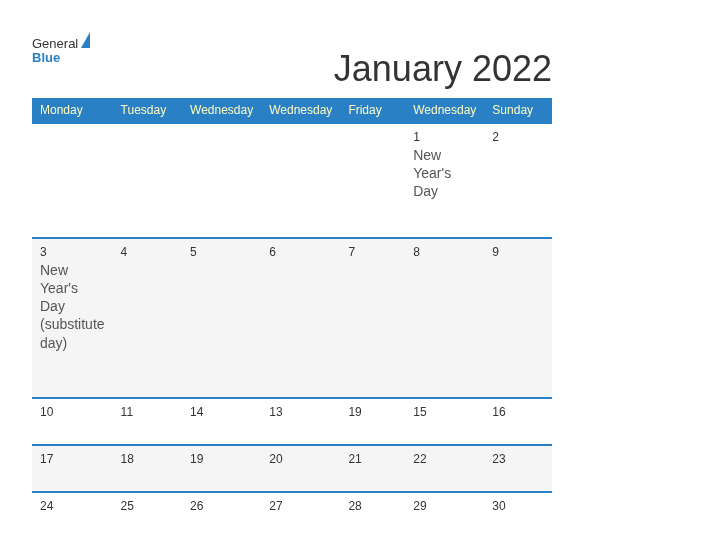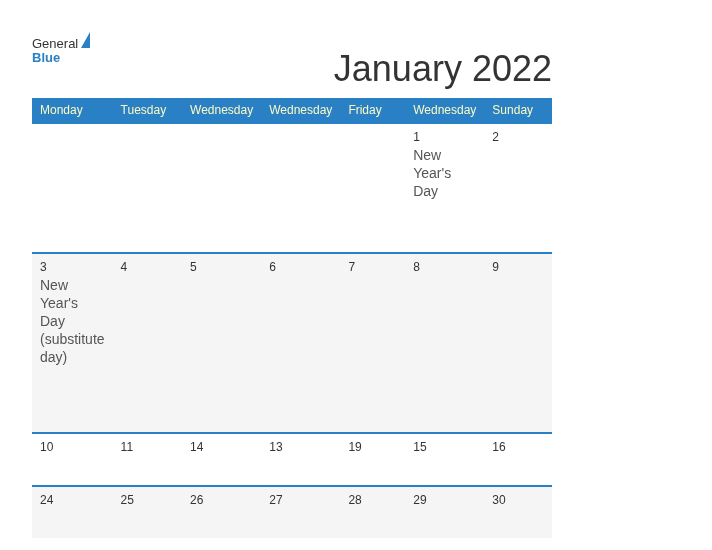--- a/index.html
+++ b/index.html
@@ -186,20 +186,43 @@
           </td>
           <td>
             <span class="day-number">15</span>
           </td>
           <td>
             <span class="day-number">16</span>
           </td>
         </tr>
         <tr>
           <td>
+            <span class="day-number">17</span>
+          </td>
+          <td>
+            <span class="day-number">18</span>
+          </td>
+          <td>
+            <span class="day-number">19</span>
+          </td>
+          <td>
+            <span class="day-number">20</span>
+          </td>
+          <td>
+            <span class="day-number">21</span>
+          </td>
+          <td>
+            <span class="day-number">22</span>
+          </td>
+          <td>
+            <span class="day-number">23</span>
+          </td>
+        </tr>
+        <tr>
+          <td>
             <span class="day-number">24</span>
           </td>
           <td>
             <span class="day-number">25</span>
           </td>
           <td>
             <span class="day-number">26</span>
           </td>
           <td>
             <span class="day-number">27</span>

